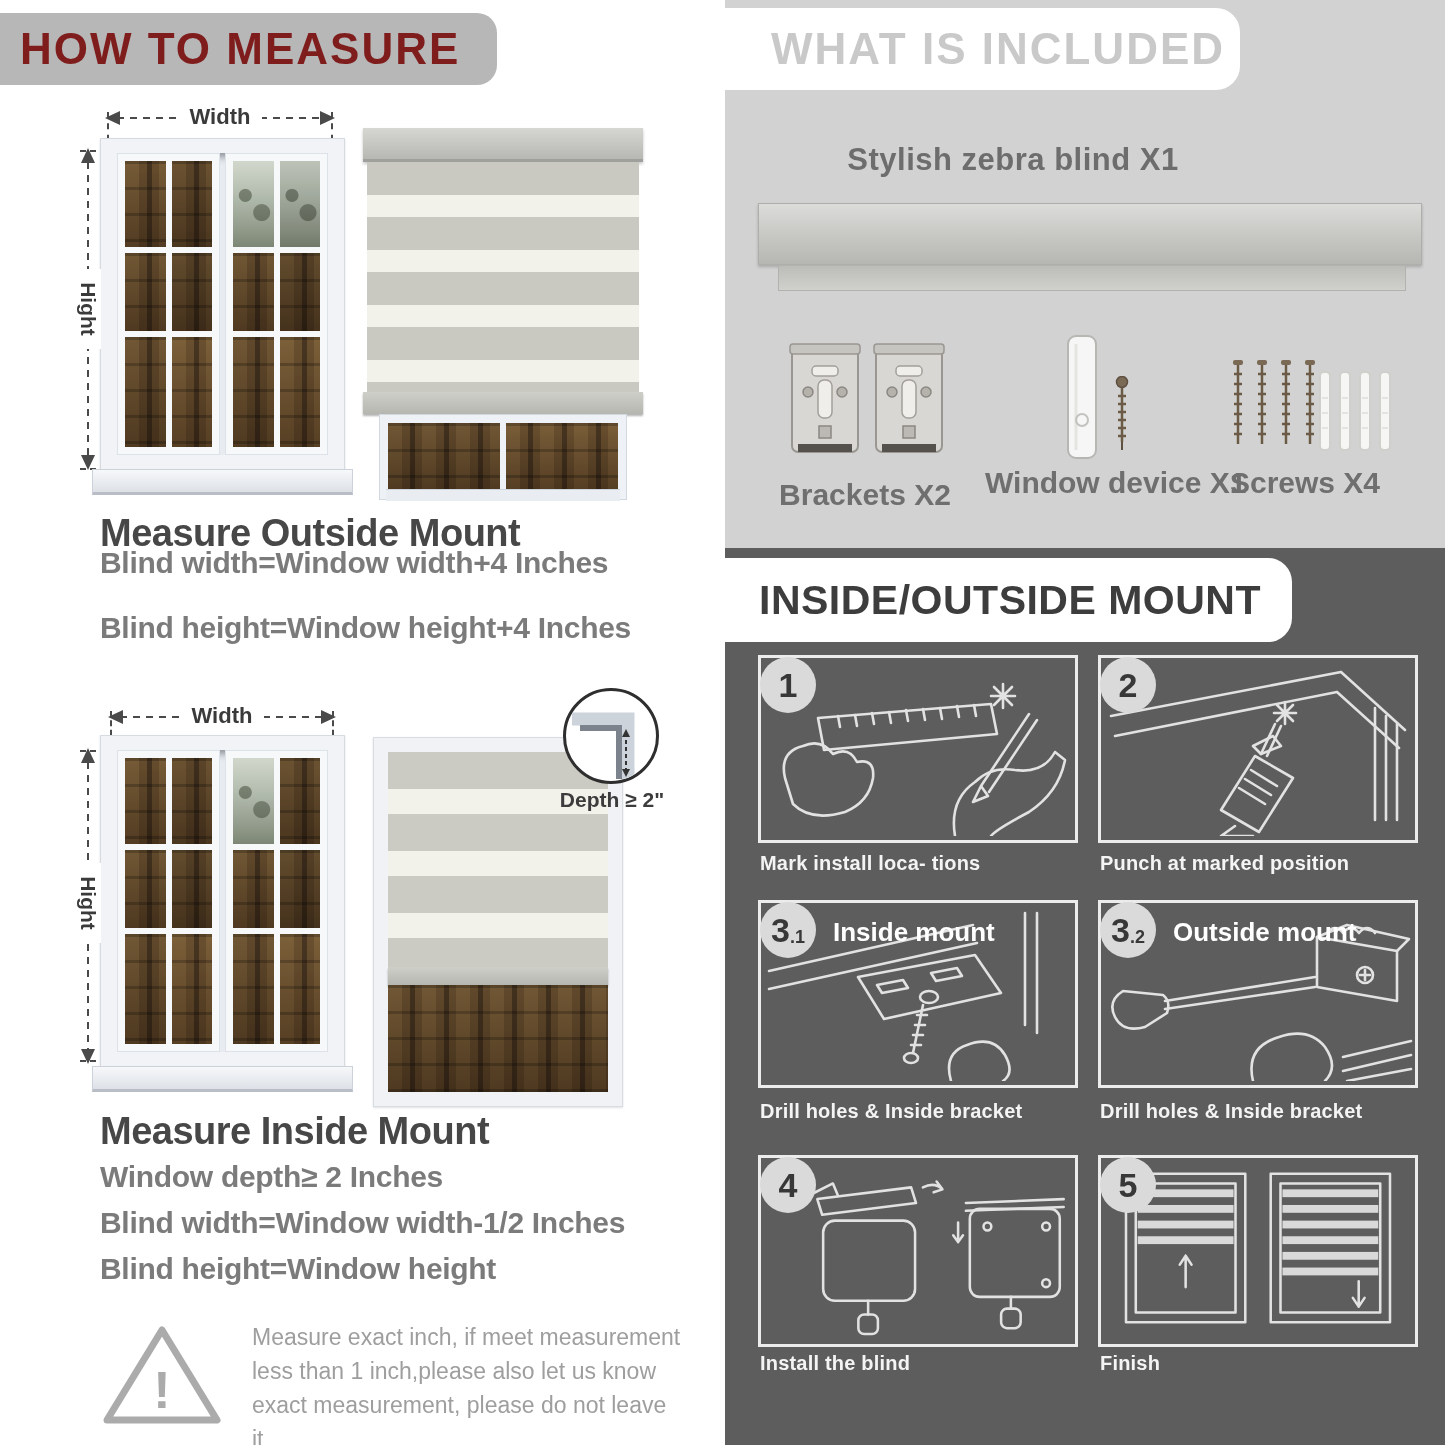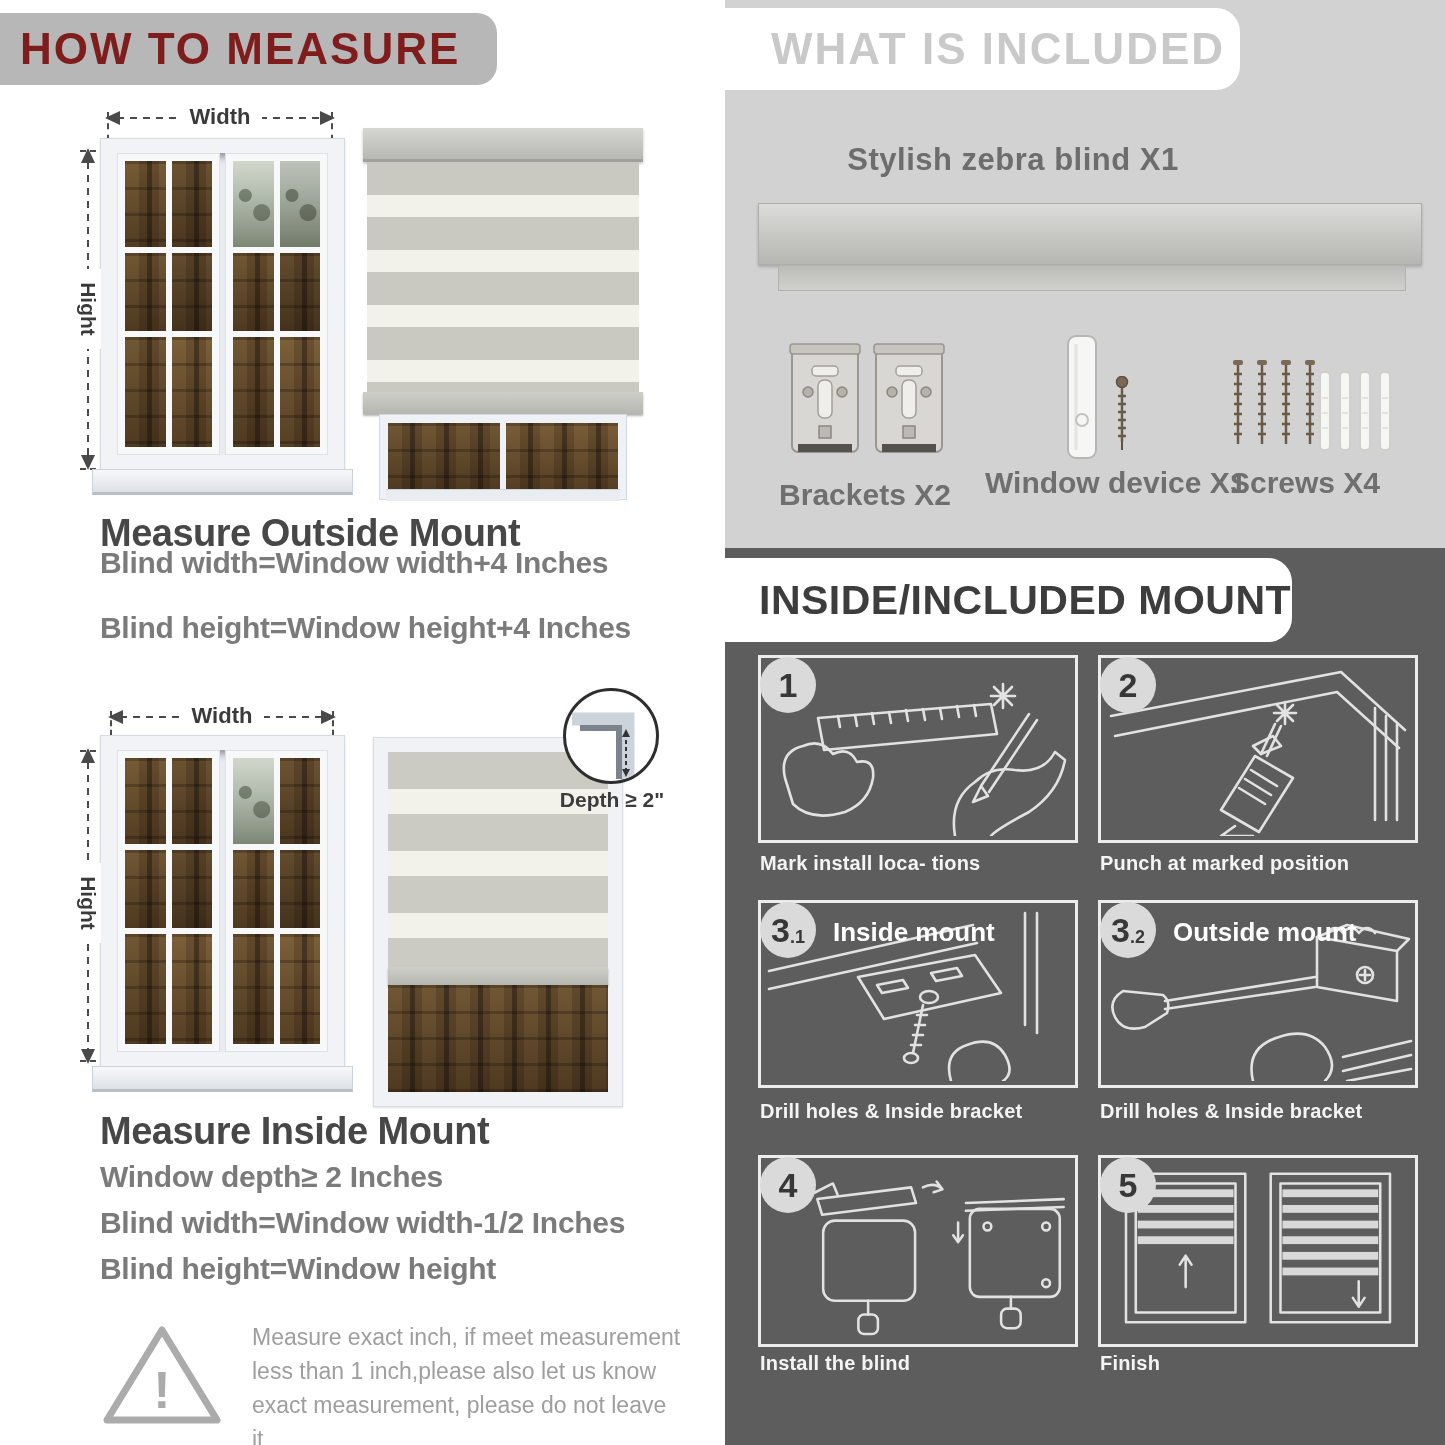--- a/index.html
+++ b/index.html
@@ -329,21 +329,21 @@
           <rect x="64" y="4" width="10" height="78" rx="4"></rect>
       </g>
       <g stroke="#dddddb" stroke-width="1.5">
         <path d="M6 30 h6 M6 45 h6 M6 60 h6 M26 30 h6 M26 45 h6 M26 60 h6 M46 30 h6 M46 45 h6 M46 60 h6 M66 30 h6 M66 45 h6 M66 60 h6"></path>
       </g>
     </svg>
   </div>
   <div class="part-label" style="left:1225px; top:466px; width:160px;">Screws X4</div>
 
   <div class="rb-section"></div>
-  <div class="banner banner-mount">INSIDE/INCLUDED MOUNT</div>
+  <div class="banner banner-mount">INSIDE/OUTSIDE MOUNT</div>
 
   <div class="panel row12" style="left:758px; top:655px;">
     <div class="badge">
         <span>1</span>
       </div>
     <svg class="art" viewBox="0 0 310 176">
       <path d="M55 58 L228 44 L234 74 L61 90 Z"></path>
       <path d="M75 56 l2 11 M92 55 l2 11 M109 53 l2 11 M126 52 l2 11 M143 50 l2 11 M160 49 l2 11 M177 48 l2 11 M194 46 l2 11 M211 45 l2 11"></path>
       <path d="M240 24 l0 24 M228 36 l24 0 M231 27 l18 18 M249 27 l-18 18"></path>
       <path d="M22 118 Q16 92 40 86 Q58 78 70 94 Q86 86 94 102 Q112 98 110 118 Q106 142 82 152 Q48 162 30 144 Z"></path>

